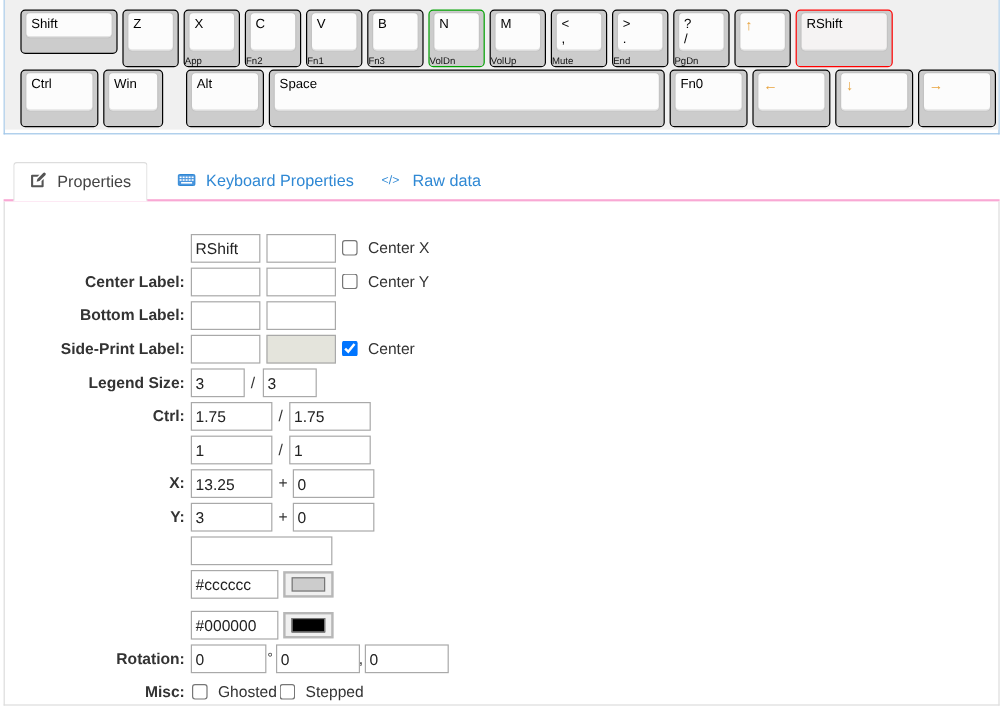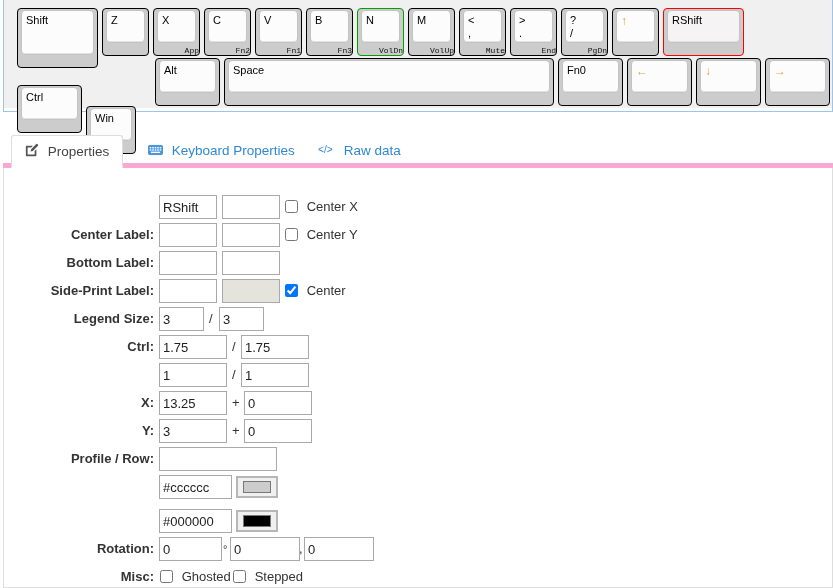--- a/index.html
+++ b/index.html
@@ -63,42 +63,41 @@
     position: absolute;
     font-family: "Liberation Sans", sans-serif;
     line-height: 1;
     white-space: nowrap;
     color: #000000;
   }
   .legend.tl { left: 4px; top: 4px; font-size: 11px; }
   .legend.bl { left: 4px; bottom: 3px; font-size: 11px; }
   .legend.front {
     left: 0; right: 0; bottom: 0px;
-    text-align: right;
+    text-align: left;
     font-size: 8px;
     color: #111111;
-    font-family: Liberation Mono, monospace;
   }
   .legend.arrow { color: #e8a33d; font-size: 12px; }
 
   
   #props-panel {
     position: absolute;
     left: 3px;
     top: 130px;
     width: 830px;
     height: 458px;
     box-sizing: border-box;
   }
   #tab-strip {
     position: absolute;
     left: 0; top: 5px;
     width: 830px;
     height: 33px;
-    border-bottom: 5px solid #f9a8d4;
+    border-bottom: 2px solid #f9a8d4;
     box-sizing: border-box;
   }
   .tab {
     position: absolute;
     top: 0;
     height: 33px;
     line-height: 32px;
     padding: 0 13px;
     box-sizing: border-box;
     font-size: 13.5px;
@@ -177,21 +176,21 @@
     padding: 3px 5px;
     cursor: pointer;
   }
   .swatch i { display: block; width: 100%; height: 100%; border: 1px solid #777777; box-sizing: border-box; }
 </style>
 </head>
 <body>
 
 <div id="keyboard-panel">
   <div id="keyboard-stage">
-      <div class="key" style="left: 13px; top: 26px; width: 81px; height: 60px;">
+      <div class="key" style="left: 13px; top: 26px; width: 81px; height: 37px;">
         <div class="keytop">
           <span class="legend tl">Shift</span>
         </div>
       </div>
       <div class="key" style="left: 98px; top: 26px; width: 47px; height: 48px;">
         <div class="keytop">
           <span class="legend tl">Z</span>
         </div>
       </div>
       <div class="key" style="left: 149px; top: 26px; width: 47px; height: 48px;">
@@ -254,26 +253,26 @@
       <div class="key" style="left: 608px; top: 26px; width: 47px; height: 48px;">
         <div class="keytop">
           <span class="legend tl arrow">↑</span>
         </div>
       </div>
       <div class="key selected" style="left: 659px; top: 26px; width: 81px; height: 48px;">
         <div class="keytop">
           <span class="legend tl">RShift</span>
         </div>
       </div>
-      <div class="key" style="left: 13px; top: 76px; width: 65px; height: 48px; margin-top: 27px;">
+      <div class="key" style="left: 13px; top: 76px; width: 65px; height: 48px;">
         <div class="keytop">
           <span class="legend tl">Ctrl</span>
         </div>
       </div>
-      <div class="key" style="left: 82px; top: 76px; width: 50px; height: 48px; margin-top: 48px;">
+      <div class="key" style="left: 82px; top: 76px; width: 50px; height: 48px;">
         <div class="keytop">
           <span class="legend tl">Win</span>
         </div>
       </div>
       <div class="key" style="left: 220px; top: 76px; width: 330px; height: 48px;">
         <div class="keytop">
           <span class="legend tl">Space</span>
         </div>
       </div>
       <div class="key" style="left: 151px; top: 76px; width: 65px; height: 48px;">
@@ -412,21 +411,20 @@
     </div>
 
     <div class="frow" style="top:251px;">
       <div class="flabel">Y:</div>
       <input class="fin" style="left: 155px; width: 68px;" value="3">
       <span class="sep" style="left:228px;">+</span>
       <input class="fin" style="left: 240px; width: 68px;" value="0">
     </div>
 
     <div class="frow" style="top:279px;">
-      <div class="flabel">Profile / Row:</div>
       <input class="fin" style="left: 155px; width: 118px;" value="">
     </div>
 
     <div class="frow" style="top:307px;">
       <input class="fin" style="left: 155px; width: 73px;" value="#cccccc">
       <span class="swatch" style="left:232px; top:1px;">
           <i id="sw-key" style="background: rgb(204, 204, 204);"></i>
         </span>
     </div>
 

